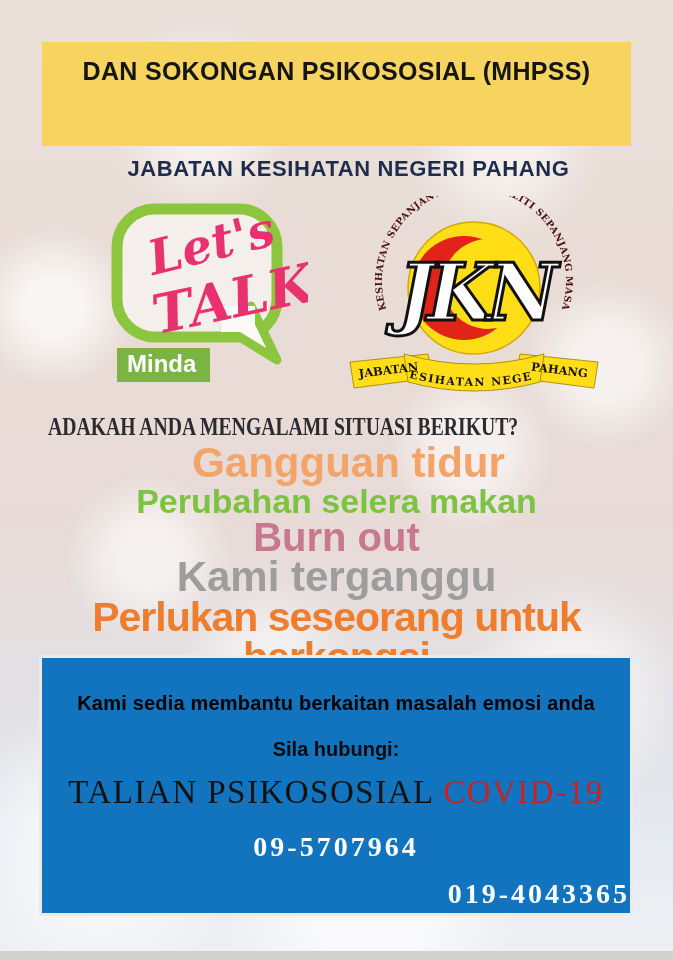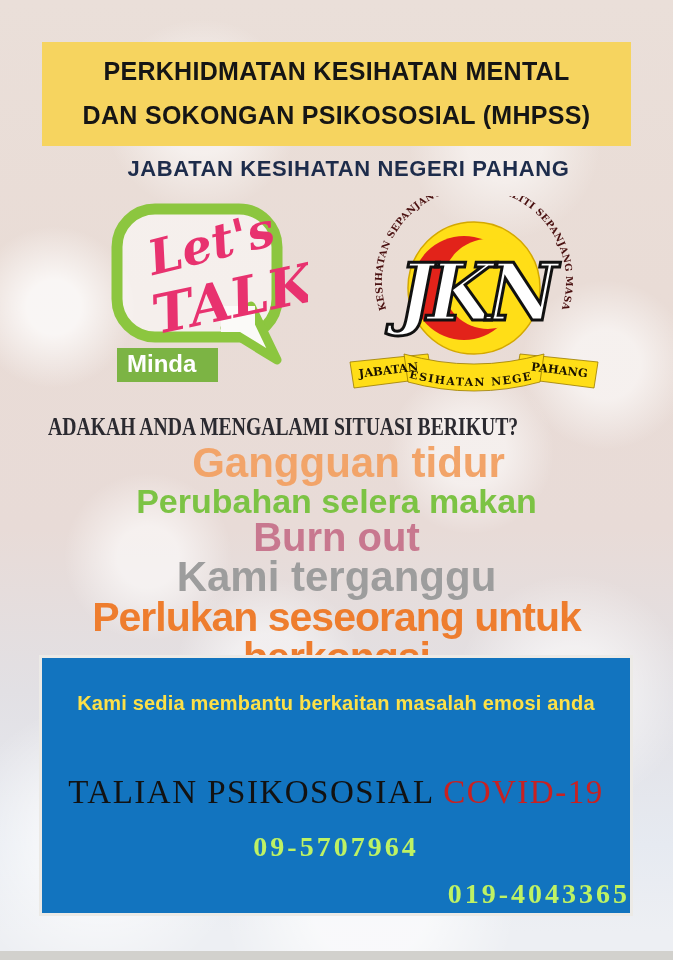--- a/index.html
+++ b/index.html
@@ -26,21 +26,21 @@
   }
   .banner .bline{margin-top:14px;line-height:30px;}
   .subtitle{
     position:absolute;left:12px;top:156px;width:100%;text-align:center;
     color:#1D2C4B;font-size:22px;font-weight:600;letter-spacing:.6px;
   }
   .lt-wrap{position:absolute;left:103px;top:198px;width:205px;height:190px;}
   .lt-bubble{position:absolute;left:0;top:0;}
   .lt-script{font-family:"DejaVu Serif",serif;font-style:italic;font-weight:bold;}
   .minda-sihat{position:absolute;left:14px;top:150px;display:flex;font-weight:bold;font-size:24px;color:#fff;}
-  .ms-box{padding:2px 22px 4px 10px;line-height:28px;}
+  .ms-box{padding:2px 14px 4px 10px;line-height:28px;}
   .ms-minda{background:#7CB444;}
   .ms-sihat{background:#20398C;}
   .jkn-svg{position:absolute;left:348px;top:196px;}
   .jkn-serif{font-family:"DejaVu Serif",serif;}
   .question{
     position:absolute;left:48px;top:414px;
     font-family:"Liberation Serif",serif;font-weight:bold;font-size:24px;
     color:#2B2A30;transform:scale(.82,1.02);transform-origin:left top;
     white-space:nowrap;letter-spacing:0;
   }
@@ -49,36 +49,35 @@
   .sym-0{font-size:42px;}
   .sym-1{font-size:34px;margin-top:2px;}
   .sym-2{font-size:40px;margin-top:0px;}
   .sym-3{font-size:42px;margin-top:-2px;}
   .sym-4{font-size:41px;margin-top:0px;letter-spacing:-1px;}
   .contact-box{
     position:absolute;left:42px;top:658px;width:588px;height:255px;
     background:#1274BF;box-shadow:0 0 0 3px #ECEAE6;text-align:center;
   }
   .c-row{position:absolute;left:0;width:100%;margin:0;}
-  .c-intro{top:34px;font-size:20px;font-weight:bold;color:#fde047;letter-spacing:.2px;}
+  .c-intro{top:34px;font-size:20px;font-weight:bold;color:#000000;letter-spacing:.2px;}
   .c-cta{top:80px;font-size:20px;font-weight:bold;color:#0A0A0A;}
   .c-hot{top:116px;font-family:"Liberation Serif",serif;font-weight:normal;font-size:33px;letter-spacing:1.5px;color:#121212;}
   .c-hot .covid{color:#C92121;}
-  .c-phone{font-family:"Liberation Serif",serif;font-weight:bold;font-size:28px;letter-spacing:3px;color:#bef264;}
+  .c-phone{font-family:"Liberation Serif",serif;font-weight:bold;font-size:28px;letter-spacing:3px;color:#ffffff;}
   .c-p1{top:173px;}
   .c-p2{top:220px;text-align:right;}
   .bottom-strip{position:absolute;left:0;bottom:0;width:100%;height:9px;background:#D2D1CD;}
 </style>
 </head>
 <body>
 
 <div class="poster">
 
   <div class="banner">
-    <div class="bline">PERKHIDMATAN KESIHATAN MENTAL</div>
     <div class="bline">DAN SOKONGAN PSIKOSOSIAL (MHPSS)</div>
   </div>
 
   <div class="subtitle">JABATAN KESIHATAN NEGERI PAHANG</div>
 
   <div class="lt-wrap">
     <svg class="lt-bubble" width="205" height="170" viewBox="0 0 205 170">
       <rect x="14" y="11" width="160" height="128" rx="38" fill="rgba(255,255,255,0.55)" stroke="#8CC63F" stroke-width="11"></rect>
       <path d="M 122,130 L 174,162 L 148,108 Z" fill="#FBFAF8" stroke="#8CC63F" stroke-width="9" stroke-linejoin="round"></path>
       <rect x="118" y="108" width="34" height="26" fill="#FBFAF8"></rect>
@@ -117,20 +116,21 @@
   <div class="symptoms">
     <p class="sym sym-0" style="color: rgb(242, 164, 105); padding-left: 24px;">Gangguan tidur</p>
     <p class="sym sym-1" style="color: rgb(124, 195, 68);">Perubahan selera makan</p>
     <p class="sym sym-2" style="color: rgb(200, 120, 143);">Burn out</p>
     <p class="sym sym-3" style="color: rgb(157, 157, 157);">Kami terganggu</p>
     <p class="sym sym-4" style="color: rgb(238, 125, 46);">Perlukan seseorang untuk berkongsi</p>
   </div>
 
   <div class="contact-box">
     <p class="c-row c-intro">Kami sedia membantu berkaitan masalah emosi anda</p>
+    <p class="c-row c-cta">Sila hubungi:</p>
     <p class="c-row c-hot">
       <span>TALIAN PSIKOSOSIAL</span>
       <span class="covid">COVID-19</span>
     </p>
     <p class="c-row c-phone c-p1">09-5707964</p>
     <p class="c-row c-phone c-p2">019-4043365</p>
   </div>
 
   <div class="bottom-strip"></div>
 </div>

